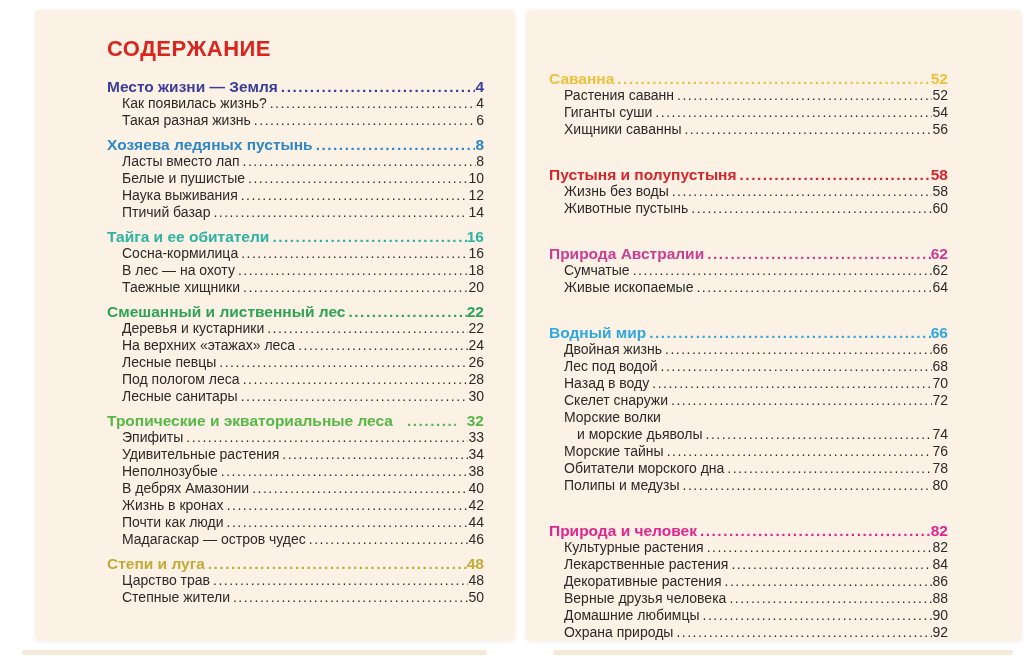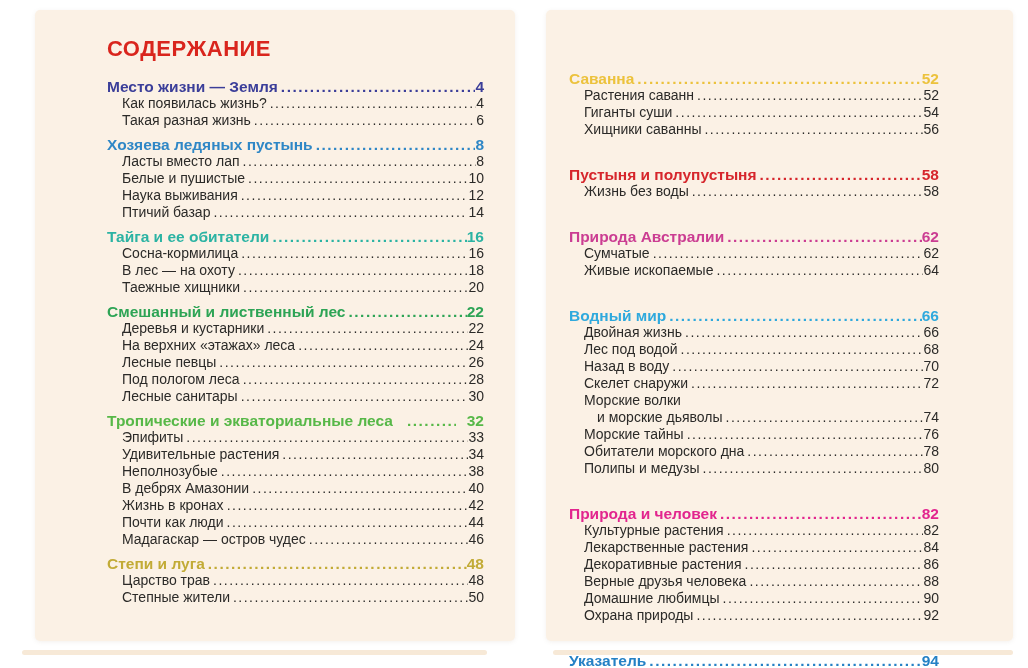--- a/index.html
+++ b/index.html
@@ -10,21 +10,21 @@
     position:relative;
     overflow:hidden;
   }
   .page {
     position:absolute;
     background:#fbf1e5;
     border-radius:5px;
     box-shadow:0 1px 4px rgba(140,110,80,0.10);
   }
   .page-left  { left:13px;  top:10px; width:480px; height:631px;margin-left:22px; }
-  .page-right { left:546px; top:10px; width:448px; height:631px;padding-left:19px; }
+  .page-right { left:526px; top:10px; width:496px; height:631px; }
   .page-edge {
     position:absolute;
     top:650px; height:5px;
     background:#f7e9d7;
     border-radius:3px;
   }
   .edge-left  { left:22px;  width:465px; }
   .edge-right { left:553px; width:460px; }
 
   .content { position:absolute; }
@@ -261,20 +261,25 @@
     <div class="row header-row" style="color: rgb(214, 38, 44);">
       <span class="label">Пустыня и полупустыня</span>
       <span class="dots"></span>
       <span class="pagenum">58</span>
     </div>
   <div class="row item-row">
     <span class="label">Жизнь без воды</span>
     <span class="dots"></span>
     <span class="pagenum">58</span>
   </div>
+            <div class="row item-row">
+    <span class="label">Животные пустынь</span>
+    <span class="dots"></span>
+    <span class="pagenum">60</span>
+  </div>
           </div>
           <div class="section">
     <div class="row header-row" style="color: rgb(203, 61, 146); align-items: flex-end;">
       <span class="label">Природа Австралии</span>
       <span class="dots"></span>
       <span class="pagenum">62</span>
     </div>
   <div class="row item-row">
     <span class="label">Сумчатые</span>
     <span class="dots"></span>

